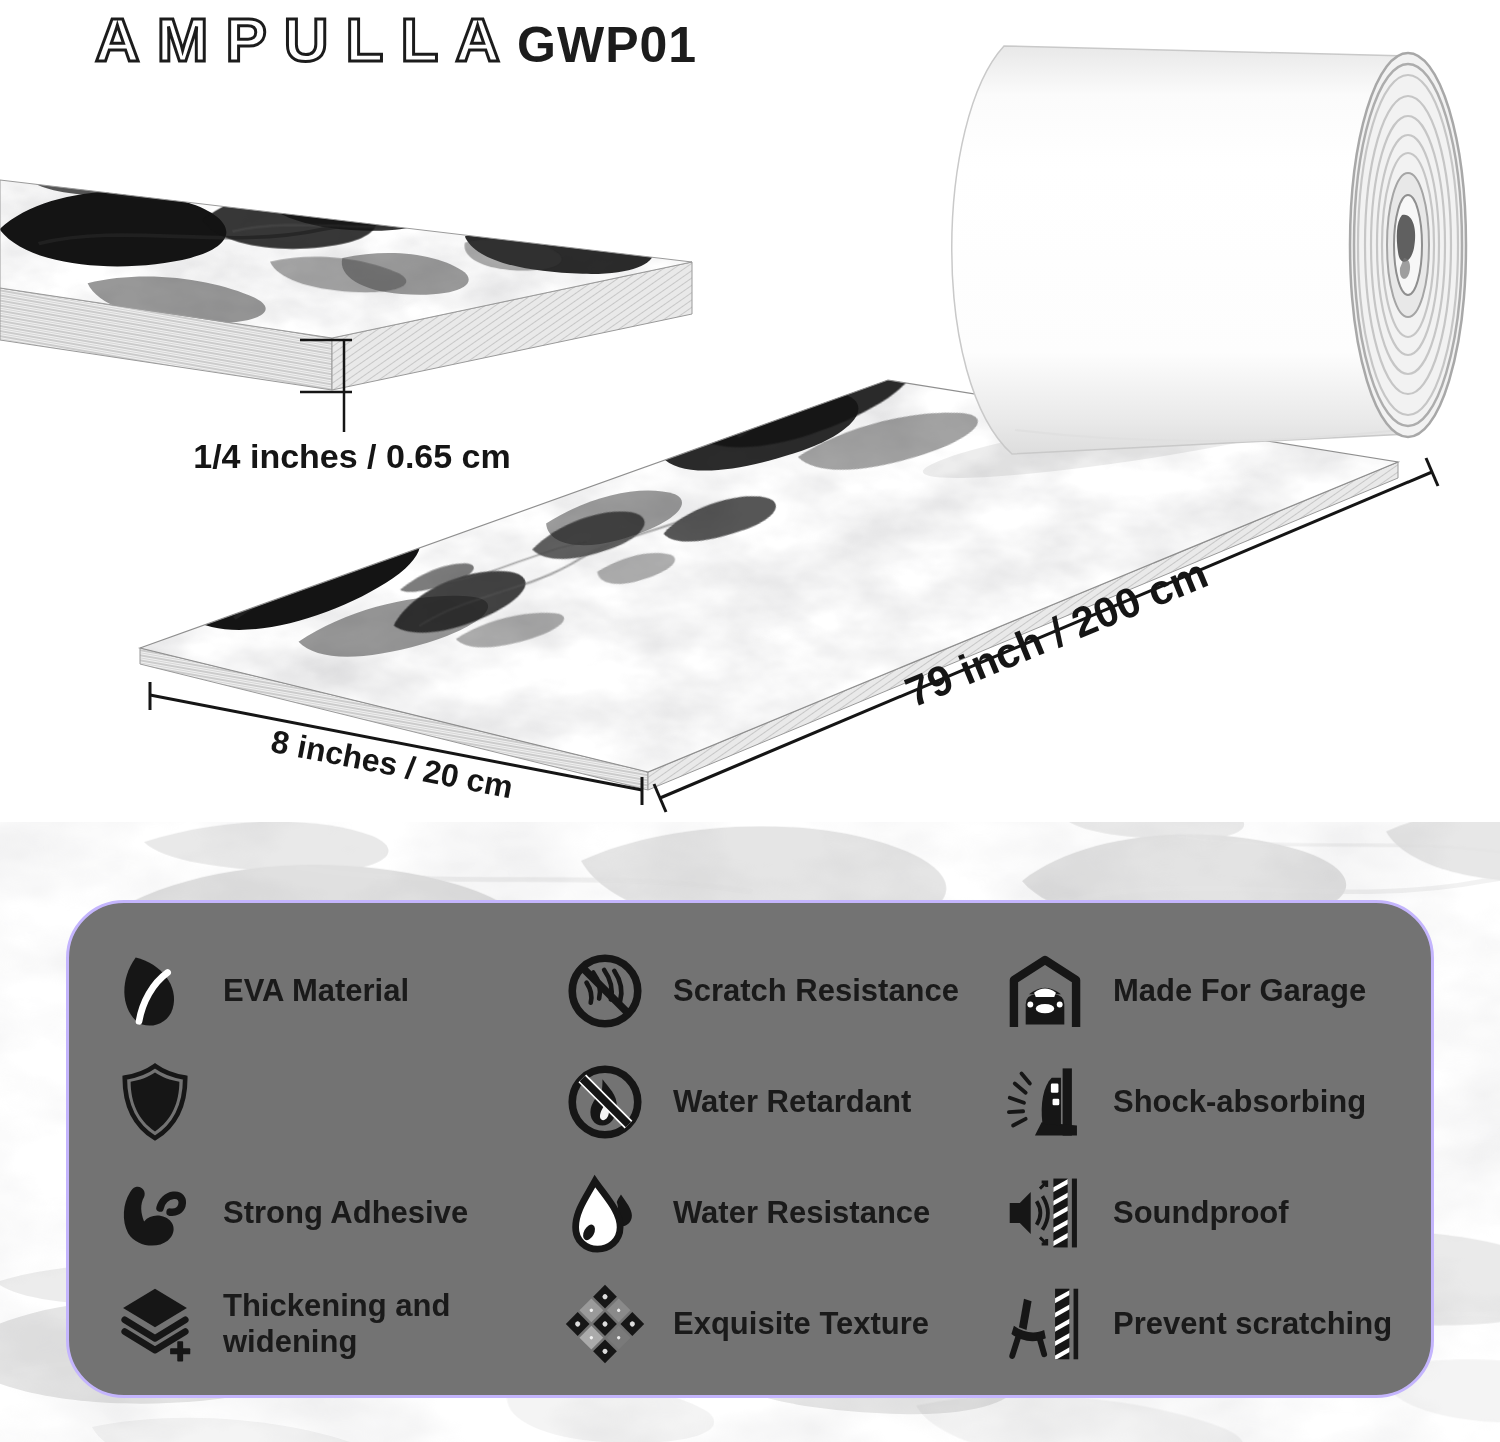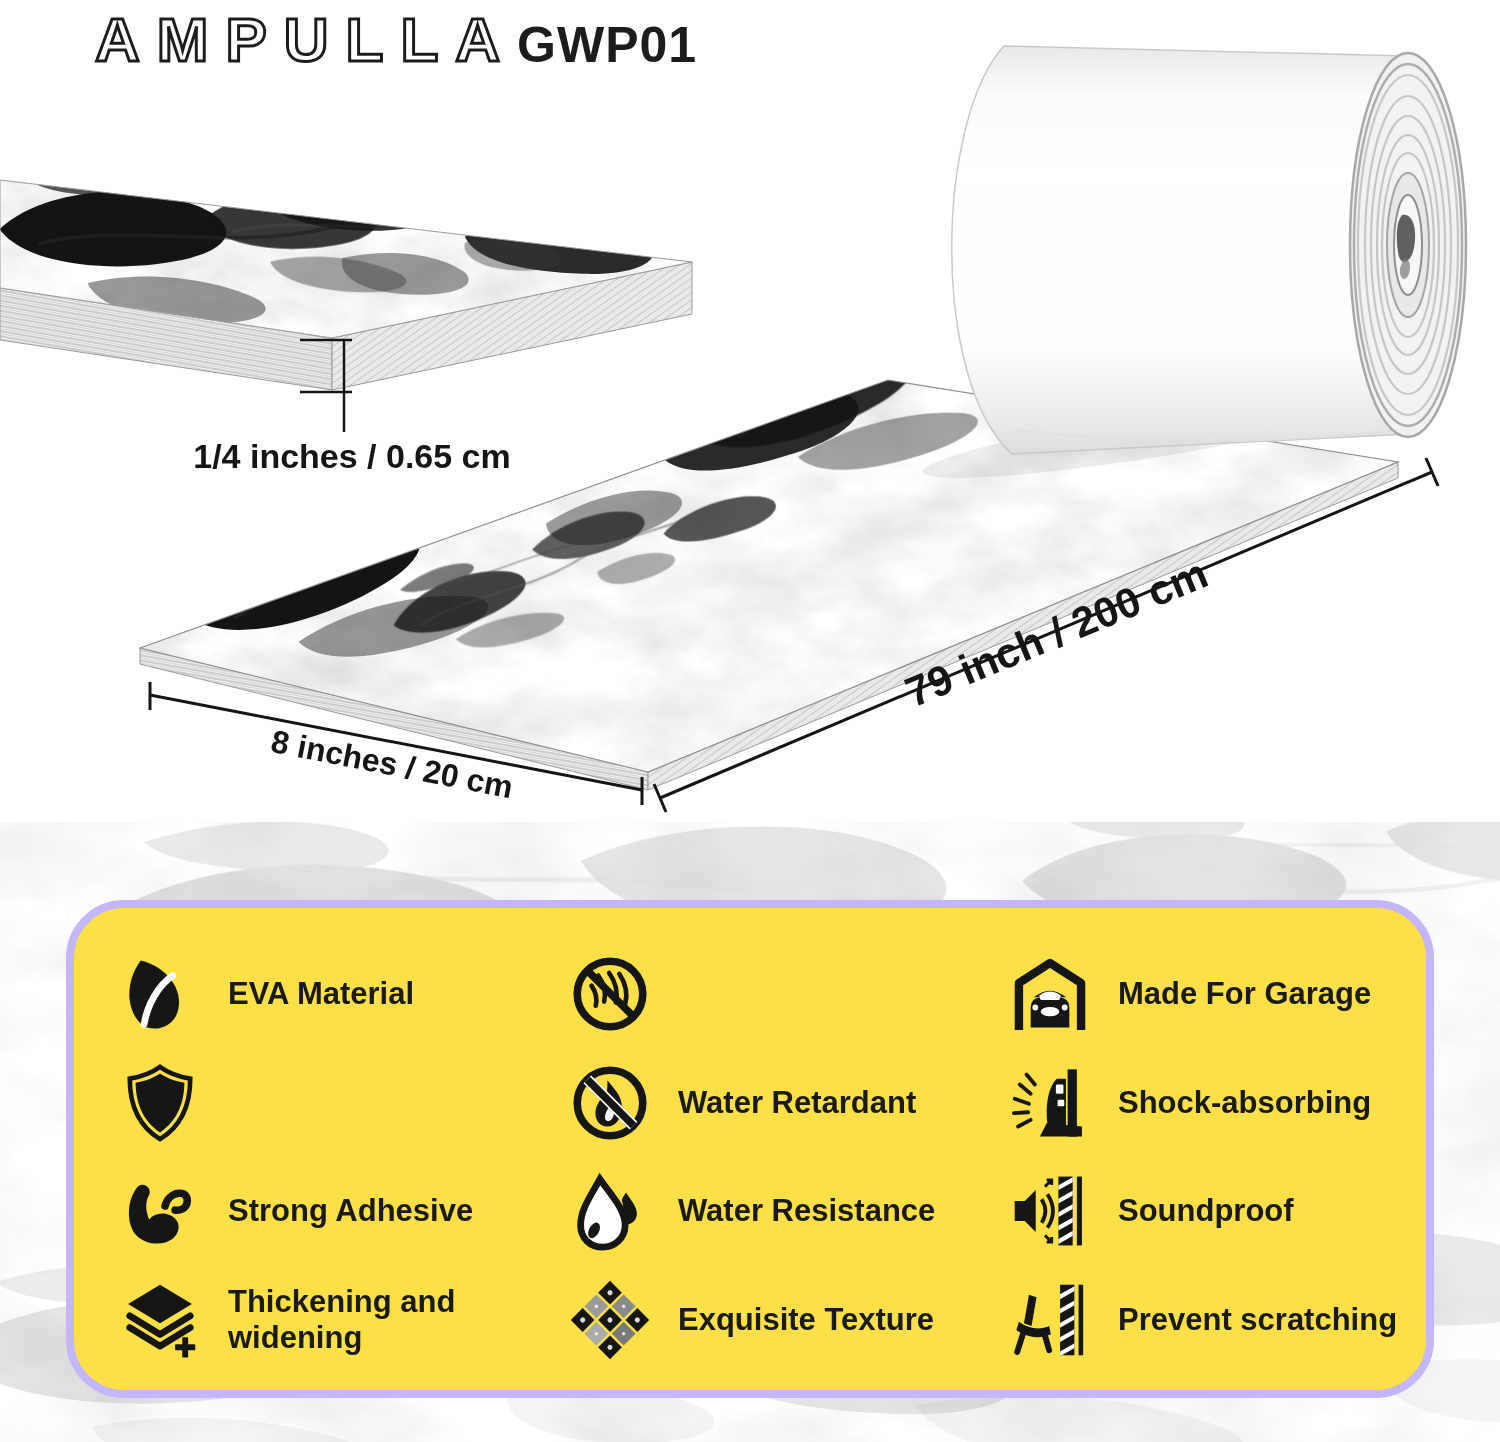--- a/index.html
+++ b/index.html
@@ -14,22 +14,22 @@
   .brand .model{font-size:50px;font-weight:700;color:#1c1c1c;letter-spacing:1px;
                 margin-bottom:4px;line-height:1;}
 
   
   .scene{position:absolute;left:0;top:0;width:1500px;height:820px;}
 
   
   .bottom{position:absolute;left:0;top:822px;width:1500px;height:620px;}
   .bottom-bg{position:absolute;left:0;top:0;width:1500px;height:620px;}
   .features-panel{position:absolute;left:66px;top:78px;width:1368px;height:498px;
-                  box-sizing:border-box;border:8px solid #c4b5fd;border-radius:58px;
-                  background:#fde047;display:grid;
+                  box-sizing:border-box;border:3px solid #c4b5fd;border-radius:58px;
+                  background:#737373;display:grid;
                   grid-template-columns:450px 440px 1fr;grid-template-rows:repeat(4,1fr);
                   padding:32px 24px 16px 44px;align-items:center;}
   .feature{display:flex;align-items:center;gap:26px;}
   .ficon{width:84px;height:84px;flex:none;display:flex;align-items:center;justify-content:center;}
   .ficon svg{width:84px;height:84px;display:block;}
   .flabel{font-size:31px;font-weight:700;color:#1a1a1a;line-height:1.15;}
 
   
   .dimtext{font-family:"Liberation Sans",sans-serif;font-weight:bold;fill:#151515;}
 </style>
@@ -198,20 +198,21 @@
             <circle cx="50" cy="50" r="39" fill="none" stroke="#161616" stroke-width="9"></circle>
             <g stroke="#161616" stroke-width="5.5" fill="none" stroke-linecap="round">
               <path d="M36,28 q11,15 7,31"></path>
                 <path d="M49,25 q12,17 8,35"></path>
               <path d="M61,26 q12,18 7,36"></path>
                 <path d="M28,40 q8,12 5,24"></path>
             </g>
             <line x1="23" y1="22" x2="78" y2="77" stroke="#161616" stroke-width="9"></line>
           </svg>
         </span>
+        <span class="flabel">Scratch Resistance</span>
       </div>
 
       <div class="feature">
         <span class="ficon">
           <svg viewBox="0 0 100 100">
             <path d="M13,93 L13,37 L50,13 L87,37 L87,93" fill="none" stroke="#161616" stroke-width="10" stroke-linejoin="round"></path>
             <path d="M31,54 Q50,38 69,54 Z" fill="#161616"></path>
             <path d="M27,90 L27,66 Q27,55 39,54 L61,54 Q73,55 73,66 L73,90 Z" fill="#161616"></path>
             <path d="M37,52 Q50,42 63,52 L61,57 L39,57 Z" fill="#ffffff"></path>
             <ellipse cx="50" cy="71" rx="11" ry="5.5" fill="#ffffff"></ellipse>

